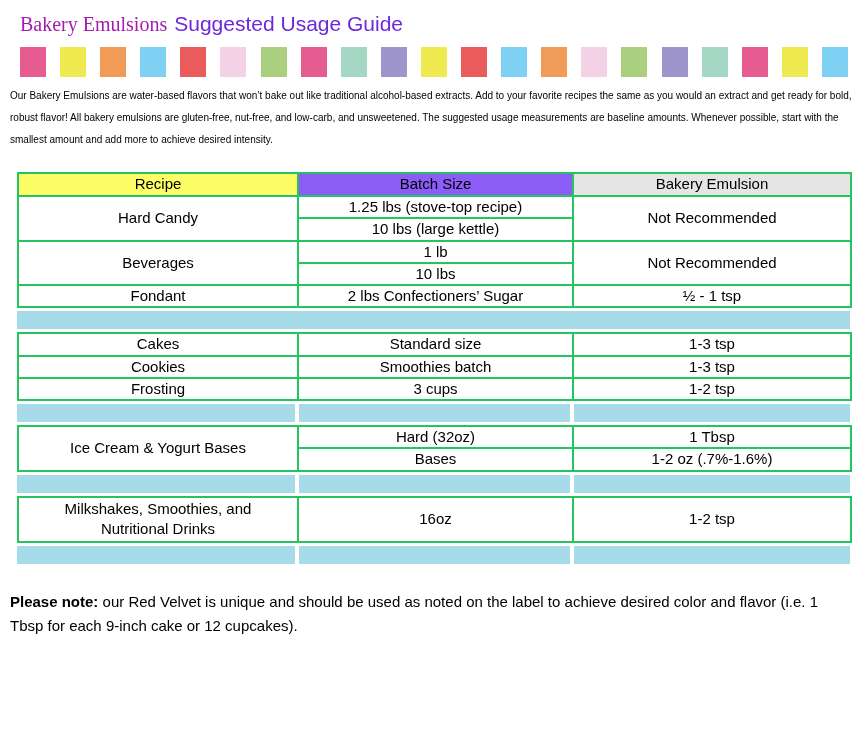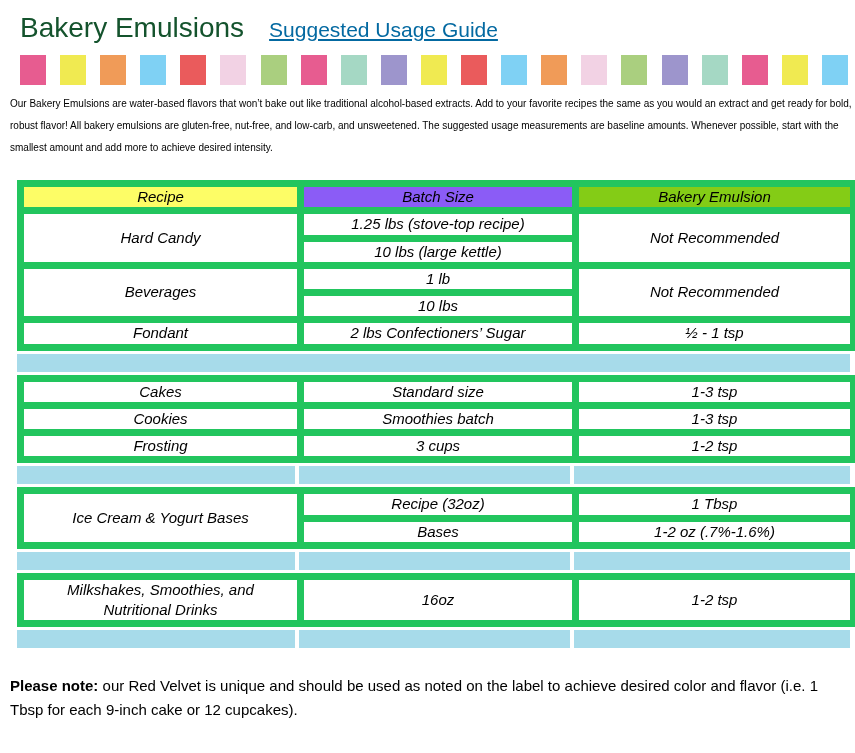--- a/index.html
+++ b/index.html
@@ -2,35 +2,35 @@
 <html><head>
 <meta charset="utf-8">
 <style>
   html,body{margin:0;padding:0;}
   body{
     width:855px;height:753px;background:#ffffff;overflow:hidden;
     font-family:"Liberation Sans","DejaVu Sans",sans-serif;color:#000;
   }
   .page{position:relative;width:855px;height:753px;}
   .title-row{margin:12px 0 0 20px;white-space:nowrap;}
-  .title-main{font-size:28px;color:#14532d;}
-  .title-sub{font-size:21px;color:#0369a1;margin-left:25px;text-decoration:underline;}
+  .title-main{font-size:20px;color:#a21caf;font-family:Liberation Serif, serif;}
+  .title-sub{font-size:21px;color:#6d28d9;margin-left:7px;}
   .strip{display:flex;justify-content:space-between;width:828px;height:30px;margin:11px 0 0 20px;}
   .swatch{width:26px;height:30px;flex:0 0 26px;}
   .intro{width:844px;margin:8px 15px 0 10px;font-size:10px;line-height:22px;}
   .tablewrap{margin:21px 0 0 17px;width:833px;}
   table{border-collapse:collapse;table-layout:fixed;width:833px;font-size:15px;text-align:center;}
   col.c1{width:280px;} col.c2{width:275px;} col.c3{width:278px;}
-  th,td{border:7px solid #22c55e;vertical-align:middle;padding:0 14px;font-weight:normal;line-height:1.35;font-style:italic;}
+  th,td{border:2px solid #22c55e;vertical-align:middle;padding:0 14px;font-weight:normal;line-height:1.35;}
   tr{height:22px;}
   tr.hdr{height:23px;}
   tr.tall{height:45px;}
   .h-recipe{background:#FDFD66;}
   .h-batch{background:#8b5cf6;}
-  .h-emulsion{background:#84cc16;}
+  .h-emulsion{background:#e5e5e5;}
   .band{height:18px;margin:3px 0;}
   .band-full{background:#A7DBEA;}
   .band-split{display:flex;}
   .band-split .seg{background:#A7DBEA;height:18px;}
   .seg1{width:278px;margin-right:4px;}
   .seg2{width:271px;margin-right:4px;}
   .seg3{width:276px;}
   .note{width:844px;margin:26px 0 0 10px;font-size:15px;line-height:24px;}
   .note b{font-weight:bold;}
 </style>
@@ -142,21 +142,21 @@
 
     <table>
       <colgroup>
           <col class="c1">
           <col class="c2">
           <col class="c3">
         </colgroup>
       <tbody>
           <tr>
         <td rowspan="2">Ice Cream &amp; Yogurt Bases</td>
-        <td>Recipe (32oz)</td>
+        <td>Hard (32oz)</td>
         <td>1 Tbsp</td>
       </tr>
       <tr>
         <td>Bases</td>
         <td>1-2 oz (.7%-1.6%)</td>
       </tr>
     </tbody>
       </table>
 
     <div class="band band-split">

